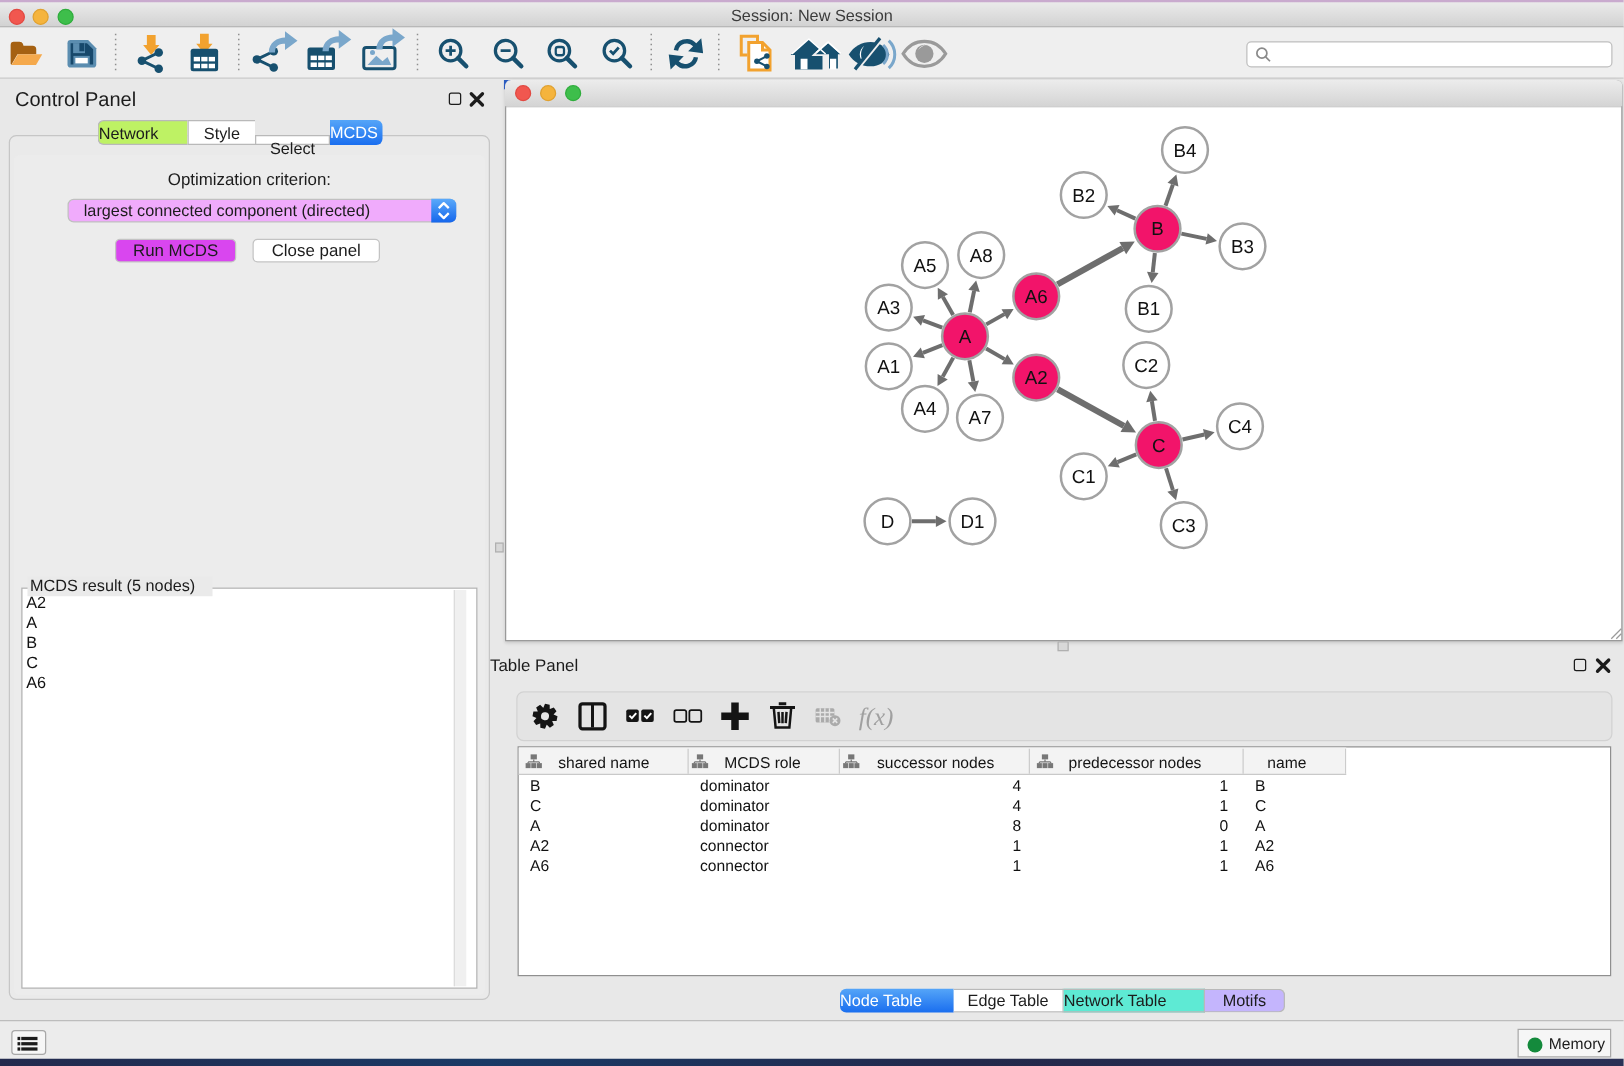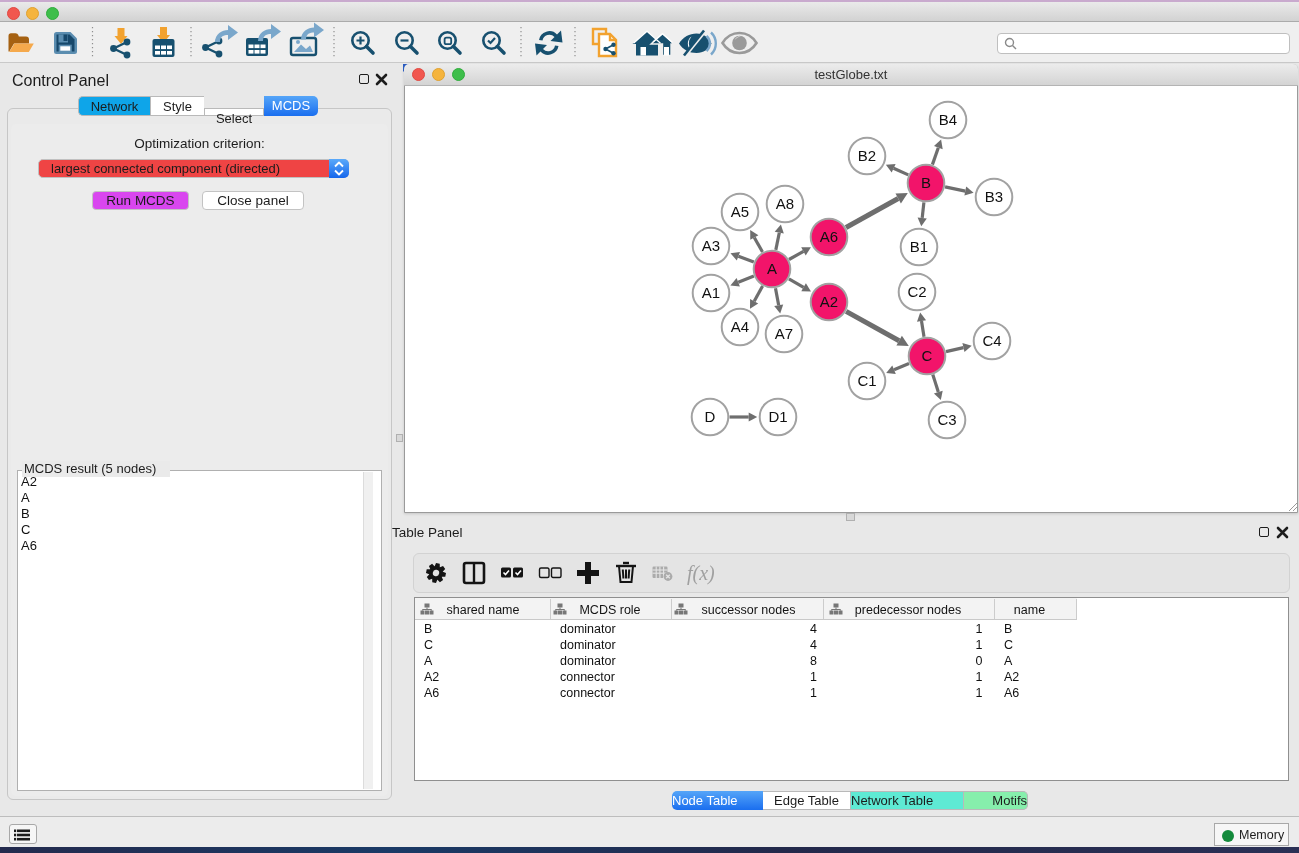--- a/index.html
+++ b/index.html
@@ -7,20 +7,21 @@
 .tl{border-radius:50%;width:13px;height:13px;position:absolute;top:5px;}
 </style></head>
 <body>
 
 <div class="abs" style="left:0;top:0;width:1299px;height:2px;background:#c9aace;"></div>
 
 <div class="abs" style="left:0;top:2px;width:1299px;height:20px;background:linear-gradient(#eaeaea,#d2d2d2);border-bottom:1px solid #ababab;">
   <div class="tl" style="left:7px;background:#f1574f;border:1px solid #e14942;"></div>
   <div class="tl" style="left:26px;background:#f5b43d;border:1px solid #e0a130;"></div>
   <div class="tl" style="left:46px;background:#3ebe4b;border:1px solid #2fad3c;"></div>
+  <div class="abs" style="left:0;right:0;top:3px;text-align:center;font-size:13px;color:#3b3b3b;">Session: New Session</div>
 </div>
 
 <div class="abs" id="toolbar" style="left:0;top:22px;width:1299px;height:41px;background:#efefef;border-bottom:1px solid #c9c9c9;">
 <svg width="1299" height="41" font-family="Liberation Sans,sans-serif" viewBox="0 22 1299 41">
 <defs>
 <g id="share">
           <circle cx="-7.5" cy="0" r="3.4"></circle>
           <circle cx="6" cy="-6.5" r="3.4"></circle>
           <circle cx="6" cy="6.5" r="3.4"></circle>
           <path d="M-7.5 0 L6 -6.5 M-7.5 0 L6 6.5" stroke-width="2.4" stroke="#17506f" fill="none"></path>
@@ -127,29 +128,29 @@
 <div class="abs" style="left:12px;top:72px;font-size:16px;color:#1c1c1c;">Control Panel</div>
 <div class="abs" style="left:359px;top:74px;width:10px;height:10px;border:1.5px solid #1c1c1c;border-radius:2px;"></div>
 <svg class="abs" style="left:375px;top:73px;" width="13" height="13">
     <path d="M2 2 L11 11 M11 2 L2 11" stroke="#1c1c1c" stroke-width="2.6" stroke-linecap="round"></path>
   </svg>
 
 <div class="abs" style="left:7px;top:108px;width:385px;height:692px;border:1px solid #c6c6c6;border-radius:6px;background:#eaeaea;"></div>
 <div class="abs" style="left:11px;top:124px;width:377px;height:672px;border-radius:5px;background:#ececec;"></div>
 
 <div class="abs" style="left:78px;top:96px;height:20px;display:flex;font-size:13px;">
-  <div style="width:72px;background:#0ea5e9;border:1px solid #b9b9b9;border-right:none;border-radius:5px 0 0 5px;text-align:center;line-height:19px;color:#1c1c1c;">Network</div>
+  <div style="width:72px;background:#bef264;border:1px solid #b9b9b9;border-right:none;border-radius:5px 0 0 5px;line-height:19px;color:#1c1c1c;">Network</div>
   <div style="width:54px;background:#fff;border:1px solid #b9b9b9;border-right:none;text-align:center;line-height:19px;color:#1c1c1c;">Style</div>
   <div style="width:60px;background:#fff;border:1px solid #b9b9b9;text-align:center;line-height:19px;color:#1c1c1c;margin-top:12px;">Select</div>
-  <div style="width:54px;background:linear-gradient(#55a5f8,#1a6eef);border-radius:0 5px 5px 0;text-align:center;line-height:20px;color:#fff;">MCDS</div>
+  <div style="width:42px;background:linear-gradient(#55a5f8,#1a6eef);border-radius:0 5px 5px 0;line-height:20px;color:#fff;">MCDS</div>
 </div>
 
 <div class="abs" style="left:0;top:136px;width:399px;text-align:center;font-size:13.5px;color:#1c1c1c;">Optimization criterion:</div>
 
-<div class="abs" style="left:38px;top:159px;width:311px;height:19px;background:#ef4444;border:1px solid #c0c0c0;border-radius:5px;padding-left:36px;">
+<div class="abs" style="left:54px;top:159px;width:311px;height:19px;background:#f0abfc;border:1px solid #c0c0c0;border-radius:5px;padding-left:36px;">
   <div class="abs" style="left:12px;top:1px;font-size:13px;color:#1c1c1c;">largest connected component (directed)</div>
   <div class="abs" style="right:-1px;top:-1px;width:20px;height:19px;background:linear-gradient(#5baafa,#1566ec);border-radius:0 5px 5px 0;">
     <svg width="20" height="19">
         <path d="M6 7.5 L10 3.5 L14 7.5" fill="none" stroke="#fff" stroke-width="1.8" stroke-linejoin="round"></path>
         <path d="M6 11.5 L10 15.5 L14 11.5" fill="none" stroke="#fff" stroke-width="1.8" stroke-linejoin="round"></path>
       </svg>
   </div>
 </div>
 
 <div class="abs" style="left:92px;top:191px;width:97px;height:19px;background:#d946ef;border:1px solid #c3c3c3;border-radius:4px;text-align:center;line-height:18px;font-size:13.5px;color:#1c1c1c;">Run MCDS</div>
@@ -161,21 +162,20 @@
 <div class="abs" style="left:21px;top:474px;font-size:13px;color:#111;line-height:16px;">A2<br>A<br>B<br>C<br>A6</div>
 
 <div class="abs" style="left:404px;top:64px;width:894px;height:449px;background:#fff;border:1px solid #9a9a9a;border-radius:5px 5px 0 0;box-shadow:0 1px 3px rgba(0,0,0,0.15);"></div>
 <svg class="abs" style="left:403px;top:64px;" width="8" height="8">
     <path d="M0 0 L8 0 L0 8 Z" fill="#2a5bbf"></path>
   </svg>
 <div class="abs" style="left:404px;top:64px;width:894px;height:22px;background:linear-gradient(#ececec,#d4d4d4);border-bottom:1px solid #b4b4b4;border-radius:5px 5px 0 0;">
   <div class="tl" style="left:8px;top:4px;background:#f1574f;border:1px solid #e14942;"></div>
   <div class="tl" style="left:28px;top:4px;background:#f5b43d;border:1px solid #e0a130;"></div>
   <div class="tl" style="left:48px;top:4px;background:#3ebe4b;border:1px solid #2fad3c;"></div>
-  <div class="abs" style="left:0;right:0;top:3px;text-align:center;font-size:13px;color:#333;">testGlobe.txt</div>
 </div>
 <svg width="896" height="427" viewBox="403 86 896 427" style="position:absolute;left:403px;top:86px;" font-family="Liberation Sans, sans-serif">
     <line x1="753.9" y1="276.1" x2="738.3" y2="282.3" stroke="#6e6e6e" stroke-width="3.2"></line>
     <polygon points="730.4,285.4 736.6,278.0 739.9,286.6" fill="#6e6e6e"></polygon>
     <line x1="753.8" y1="262.1" x2="738.4" y2="256.3" stroke="#6e6e6e" stroke-width="3.2"></line>
     <polygon points="730.5,253.3 740.0,252.0 736.8,260.6" fill="#6e6e6e"></polygon>
     <line x1="762.6" y1="286.1" x2="754.2" y2="301.3" stroke="#6e6e6e" stroke-width="3.2"></line>
     <polygon points="750.0,308.8 750.1,299.1 758.2,303.6" fill="#6e6e6e"></polygon>
     <line x1="762.5" y1="252.0" x2="754.3" y2="237.5" stroke="#6e6e6e" stroke-width="3.2"></line>
     <polygon points="750.2,230.1 758.4,235.3 750.3,239.8" fill="#6e6e6e"></polygon>
@@ -384,21 +384,21 @@
       <text x="403" y="78" text-anchor="end">1</text>
       <text x="568.5" y="78" text-anchor="end">1</text>
       <text x="590" y="78">A6</text>
   </svg>
 </div>
 
 <div class="abs" style="left:672px;top:791px;height:19px;display:flex;font-size:13px;">
   <div style="width:91px;background:linear-gradient(#55a5f8,#1a6eef);border-radius:5px 0 0 5px;text-align:left;line-height:19px;color:#fff;">Node Table</div>
   <div style="width:88px;background:#fff;border:1px solid #b9b9b9;border-left:none;text-align:center;line-height:18px;color:#1c1c1c;">Edge Table</div>
   <div style="width:113px;background:#5eead4;border:1px solid #b9b9b9;border-left:none;text-align:left;line-height:18px;color:#1c1c1c;">Network Table</div>
-  <div style="width:64px;background:#86efac;border:1px solid #b9b9b9;border-left:none;border-radius:0 5px 5px 0;text-align:right;line-height:18px;color:#1c1c1c;">Motifs</div>
+  <div style="width:64px;background:#c4b5fd;border:1px solid #b9b9b9;border-left:none;border-radius:0 5px 5px 0;text-align:center;line-height:18px;color:#1c1c1c;">Motifs</div>
 </div>
 
 <div class="abs" style="left:0;top:816px;width:1299px;height:31px;background:#ececec;border-top:1px solid #bdbdbd;padding-left:26px;">
   <div class="abs" style="left:9px;top:7px;width:28px;height:20px;background:#f6f6f6;border:1px solid #a8a8a8;border-radius:3px;">
     <svg width="28" height="20">
         <g fill="#1c1c1c">
           <rect x="7" y="4.5" width="13" height="2.6"></rect>
           <rect x="7" y="8.7" width="13" height="2.6"></rect>
           <rect x="7" y="12.9" width="13" height="2.6"></rect>
           <rect x="4" y="4.5" width="2.2" height="2.6"></rect>

